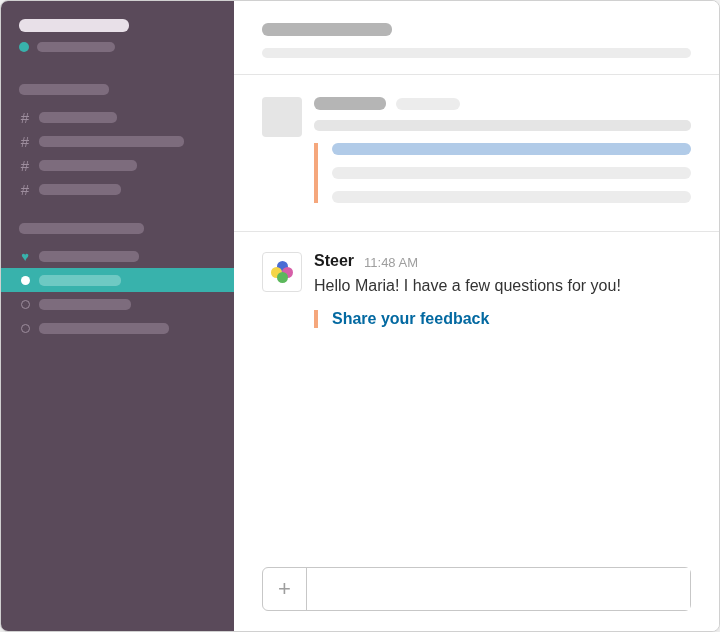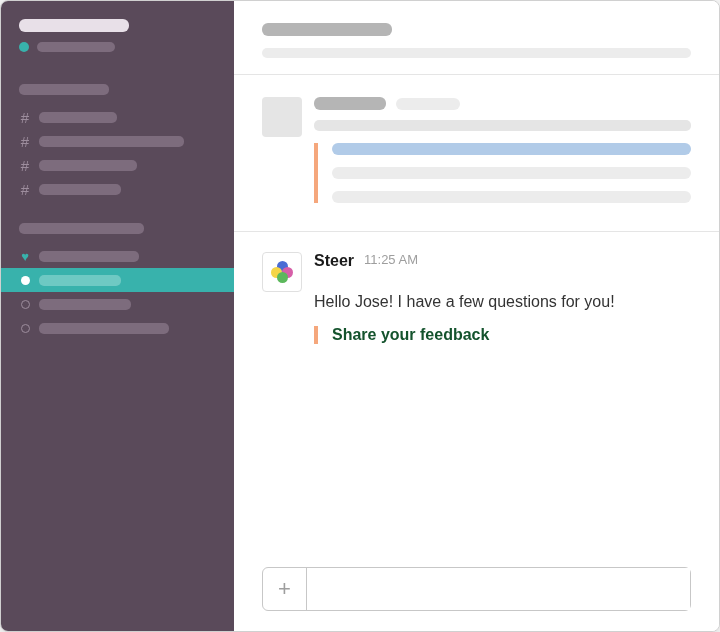--- a/index.html
+++ b/index.html
@@ -216,40 +216,40 @@
       width: 11px;
       height: 11px;
       border-radius: 50%;
     }
     .steer-logo .c1 { background: #4a6cd4; top: 0; left: 5.5px; }
     .steer-logo .c2 { background: #f5d547; top: 5.5px; left: 0; }
     .steer-logo .c3 { background: #d65fa8; top: 5.5px; right: 0; }
     .steer-logo .c4 { background: #5cb85c; bottom: 0; left: 5.5px; }
     .msg-head-real {
       display: flex;
-      align-items: flex-start;
+      align-items: flex-end;
       gap: 10px;
-      margin-bottom: 20px;
+      margin-bottom: 4px;
     }
     .sender {
       font-weight: 700;
       font-size: 16px;
       color: #1a1a1a;
     }
     .time {
       font-size: 13px;
       color: #9e9e9e;
     }
     .msg-text {
       font-size: 16px;
       color: #333;
       line-height: 1.5;
     }
     .attach-title {
-      color: #14532d;
+      color: #0369a1;
       font-weight: 700;
       font-size: 16px;
       margin-bottom: 6px;
     }
     .attach-body {
       font-size: 16px;
       color: #333;
       line-height: 1.5;
     }
     .compose {
@@ -366,23 +366,23 @@
           <div class="steer-logo">
             <span class="c1"></span>
               <span class="c2"></span>
               <span class="c3"></span>
               <span class="c4"></span>
           </div>
         </div>
         <div class="msg-body">
           <div class="msg-head-real">
             <span class="sender">Steer</span>
-            <span class="time">11:25 AM</span>
-          </div>
-          <div class="msg-text">Hello Jose! I have a few questions for you!</div>
+            <span class="time">11:48 AM</span>
+          </div>
+          <div class="msg-text">Hello Maria! I have a few questions for you!</div>
           <div class="attachment">
             <div class="attach-title">Share your feedback</div>
           </div>
         </div>
       </div>
     </div>
 
     <div class="compose">
       <div class="compose-box">
         <div class="compose-plus">

